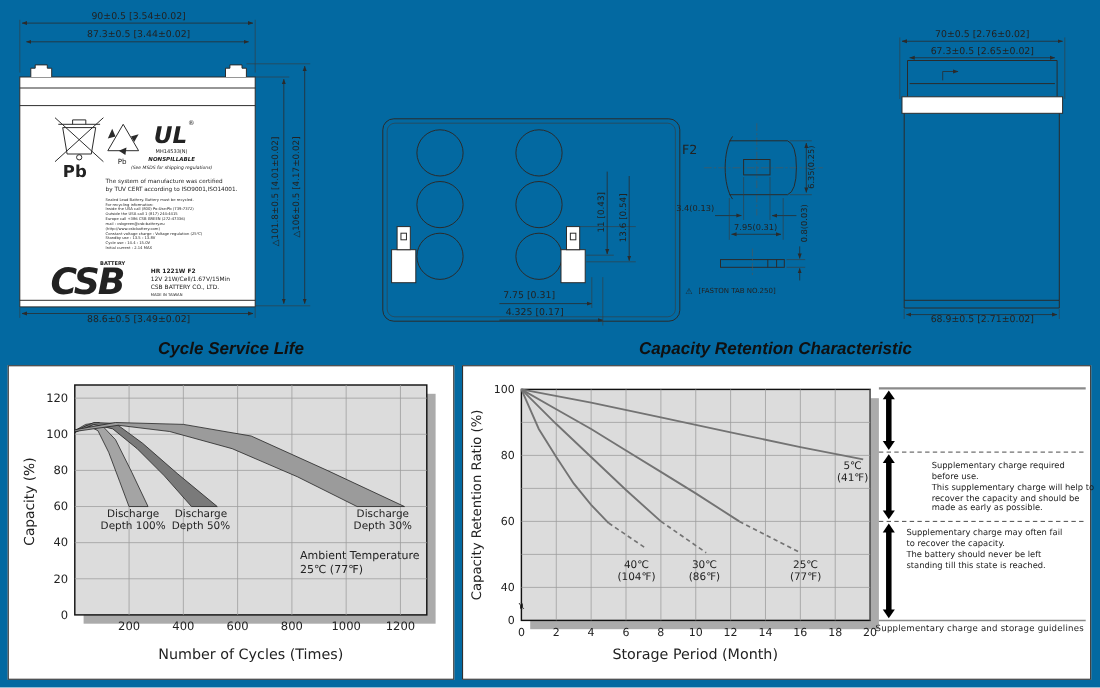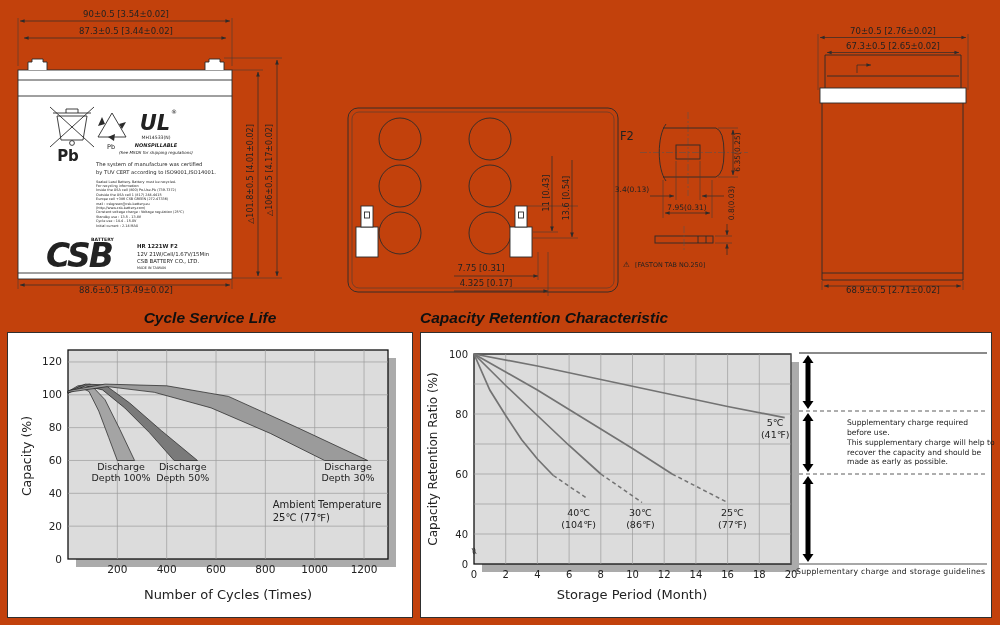--- a/index.html
+++ b/index.html
@@ -1,16 +1,16 @@
 <!DOCTYPE html>
 <html><head>
 <meta charset="utf-8">
 <style>
   html,body{margin:0;padding:0;background:#fff}
-  #canvas{position:relative;width:1000px;height:625px;background:#c2410c;overflow:hidden;
+  #canvas{position:relative;width:1000px;height:625px;background:#0369a1;overflow:hidden;
           font-family:"DejaVu Sans",sans-serif}
   .abs{position:absolute}
   svg{display:block}
   svg text{font-family:"DejaVu Sans",sans-serif;fill:#222}
   .s{stroke:#2b2b2b;stroke-width:0.9;fill:none}
   .sw{stroke:#2b2b2b;stroke-width:0.9;fill:#fff}
   .thin{stroke:#3a3a3a;stroke-width:0.55;fill:none}
   .dim{stroke:#2b2b2b;stroke-width:0.7;fill:none}
   .cl{stroke:#555;stroke-width:0.55;fill:none;stroke-dasharray:7 2 2 2}
   .panel{position:absolute;border:1.6px solid #2f2f2f;background:#fff}
@@ -199,21 +199,21 @@
       <path class="s" d="M822,273 L822,280 L963,280 L963,273"></path>
       <path class="dim" d="M857,73 L857,65 L871,65" marker-end="url(#arw)"></path>
       <text x="893" y="293" text-anchor="middle" font-size="8.5">68.9±0.5  [2.71±0.02]</text>
       <line class="dim" x1="824" y1="286" x2="961" y2="286" marker-start="url(#arw)" marker-end="url(#arw)"></line>
       <line class="thin" x1="822" y1="281" x2="822" y2="290"></line>
         <line class="thin" x1="963" y1="281" x2="963" y2="290"></line>
     </g>
   </svg>
 
   <div class="chart-title" style="left:7px;top:309px;width:406px;text-align:center">Cycle Service Life</div>
-  <div class="chart-title" style="left:420px;top:309px;width:570px;text-align:left">Capacity Retention Characteristic</div>
+  <div class="chart-title" style="left:420px;top:309px;width:570px;text-align:center">Capacity Retention Characteristic</div>
 
   <div class="panel" style="left:7px;top:332px;width:404px;height:284px">
     <svg id="cycle-svg" width="404" height="284" viewBox="0 0 404 284">
       <rect x="68" y="25" width="320" height="209" fill="#ababab"></rect>
       <rect x="60" y="17" width="320" height="209" fill="#dcdcdc" stroke="#111" stroke-width="1.3"></rect>
       <g id="cyc-grid">
           <line x1="109.34" y1="17" x2="109.34" y2="226" stroke="#9c9c9c" stroke-width="0.7"></line>
           <line x1="158.68" y1="17" x2="158.68" y2="226" stroke="#9c9c9c" stroke-width="0.7"></line>
           <line x1="208.02" y1="17" x2="208.02" y2="226" stroke="#9c9c9c" stroke-width="0.7"></line>
           <line x1="257.36" y1="17" x2="257.36" y2="226" stroke="#9c9c9c" stroke-width="0.7"></line>
@@ -340,16 +340,20 @@
         <rect x="384.5" y="150" width="5" height="72"></rect>
         <polygon points="387,143 381.5,151 392.5,151"></polygon>
           <polygon points="387,229 381.5,221 392.5,221"></polygon>
       </g>
     </svg>
     <div class="note" style="left:426px;top:85px;width:168px">Supplementary charge required
 before use.
 This supplementary charge will help to
 recover  the capacity and should be
 made as early as possible.</div>
+    <div class="note" style="left:403px;top:146px;width:168px">Supplementary charge may often fail
+to recover the capacity.
+The battery should never be left
+standing till this state is reached.</div>
     <div class="caption" style="left:375px;top:234px;width:233px">Supplementary charge and storage guidelines</div>
   </div>
 
 </div>
 
 </body></html>

